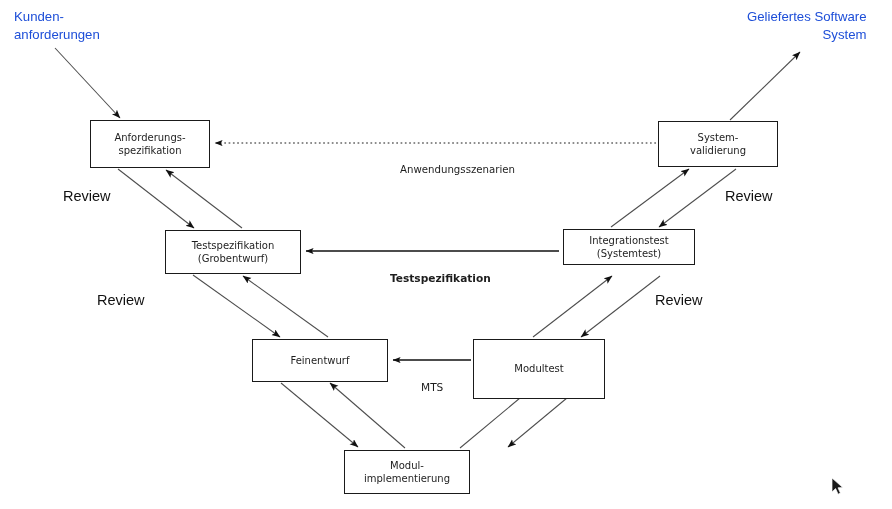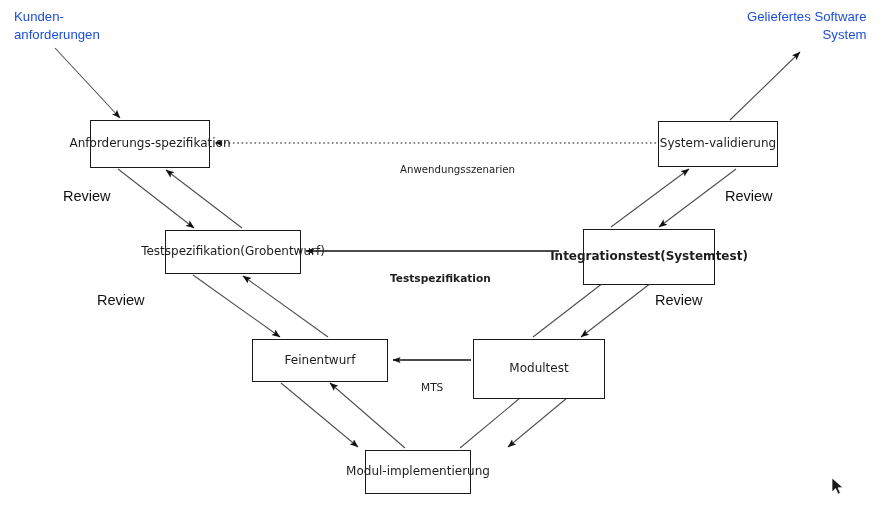--- a/index.html
+++ b/index.html
@@ -24,25 +24,25 @@
     top: 0;
     width: 892px;
     height: 509px;
   }
   .node {
     position: absolute;
     box-sizing: border-box;
     border: 1.3px solid #1a1a1a;
     background: #ffffff;
     display: flex;
-    flex-direction: row;
+    flex-direction: column;
     align-items: center;
     justify-content: center;
     font-family: "DejaVu Sans", sans-serif;
-    font-size: 12px;
+    font-size: 10px;
     line-height: 1.32;
     color: #1d1d1d;
     text-align: center;
     z-index: 3;
   }
   .node span { display: block; white-space: nowrap; }
 
   .freetext {
     position: absolute;
     font-family: Liberation Sans, sans-serif;
@@ -134,34 +134,34 @@
   <div class="node" style="left:658px; top:121px; width:120px; height:46px;">
     <span>System-</span>
     <span>validierung</span>
   </div>
 
   <div class="node" style="left:165px; top:230px; width:136px; height:44px;">
     <span>Testspezifikation</span>
     <span>(Grobentwurf)</span>
   </div>
 
-  <div class="node" style="left:583px; top:229px; width:132px; height:56px;font-weight:bold;">
+  <div class="node" style="left:563px; top:229px; width:132px; height:36px;">
     <span>Integrationstest</span>
     <span>(Systemtest)</span>
   </div>
 
   <div class="node" style="left:252px; top:339px; width:136px; height:43px;">
     <span>Feinentwurf</span>
   </div>
 
   <div class="node" style="left:473px; top:339px; width:132px; height:60px;">
     <span>Modultest</span>
   </div>
 
-  <div class="node" style="left:365px; top:450px; width:106px; height:44px;">
+  <div class="node" style="left:344px; top:450px; width:126px; height:44px;">
     <span>Modul-</span>
     <span>implementierung</span>
   </div>
 
   <div class="freetext" style="left:14px; top:8px;">
     <span>Kunden-</span>
     <span>anforderungen</span>
   </div>
 
   <div class="freetext ft-right" style="left:747px; top:8px;">

